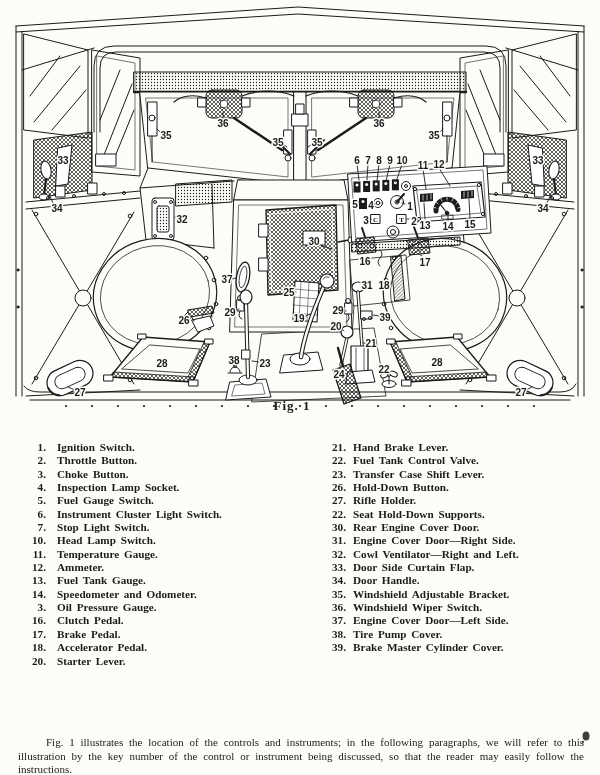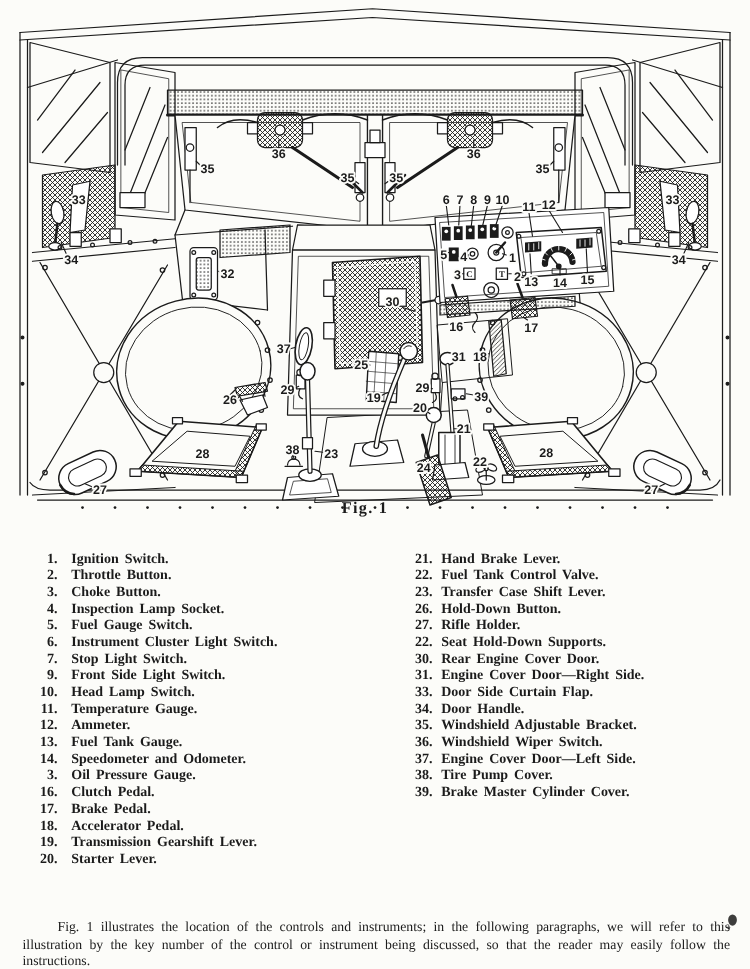--- a/index.html
+++ b/index.html
@@ -593,44 +593,43 @@
 <div class="parts-list">
   <div class="col col-left">
     <ul>
         <li><span class="num">1.</span><span class="lbl">Ignition Switch.</span></li>
         <li><span class="num">2.</span><span class="lbl">Throttle Button.</span></li>
         <li><span class="num">3.</span><span class="lbl">Choke Button.</span></li>
         <li><span class="num">4.</span><span class="lbl">Inspection Lamp Socket.</span></li>
         <li><span class="num">5.</span><span class="lbl">Fuel Gauge Switch.</span></li>
         <li><span class="num">6.</span><span class="lbl">Instrument Cluster Light Switch.</span></li>
         <li><span class="num">7.</span><span class="lbl">Stop Light Switch.</span></li>
-        <li><span class="num">9.</span><span class="lbl">Front Side Light Switch.</span></li>
         <li><span class="num">10.</span><span class="lbl">Head Lamp Switch.</span></li>
         <li><span class="num">11.</span><span class="lbl">Temperature Gauge.</span></li>
         <li><span class="num">12.</span><span class="lbl">Ammeter.</span></li>
         <li><span class="num">13.</span><span class="lbl">Fuel Tank Gauge.</span></li>
         <li><span class="num">14.</span><span class="lbl">Speedometer and Odometer.</span></li>
         <li><span class="num">3.</span><span class="lbl">Oil Pressure Gauge.</span></li>
         <li><span class="num">16.</span><span class="lbl">Clutch Pedal.</span></li>
         <li><span class="num">17.</span><span class="lbl">Brake Pedal.</span></li>
         <li><span class="num">18.</span><span class="lbl">Accelerator Pedal.</span></li>
-        <li><span class="num">19.</span><span class="lbl">Transmission Gearshift Lever.</span></li>
         <li><span class="num">20.</span><span class="lbl">Starter Lever.</span></li>
       </ul>
   </div>
   <div class="col col-right">
     <ul>
         <li><span class="num">21.</span><span class="lbl">Hand Brake Lever.</span></li>
         <li><span class="num">22.</span><span class="lbl">Fuel Tank Control Valve.</span></li>
         <li><span class="num">23.</span><span class="lbl">Transfer Case Shift Lever.</span></li>
         <li><span class="num">26.</span><span class="lbl">Hold-Down Button.</span></li>
         <li><span class="num">27.</span><span class="lbl">Rifle Holder.</span></li>
         <li><span class="num">22.</span><span class="lbl">Seat Hold-Down Supports.</span></li>
         <li><span class="num">30.</span><span class="lbl">Rear Engine Cover Door.</span></li>
         <li><span class="num">31.</span><span class="lbl">Engine Cover Door—Right Side.</span></li>
+        <li><span class="num">32.</span><span class="lbl">Cowl Ventilator—Right and Left.</span></li>
         <li><span class="num">33.</span><span class="lbl">Door Side Curtain Flap.</span></li>
         <li><span class="num">34.</span><span class="lbl">Door Handle.</span></li>
         <li><span class="num">35.</span><span class="lbl">Windshield Adjustable Bracket.</span></li>
         <li><span class="num">36.</span><span class="lbl">Windshield Wiper Switch.</span></li>
         <li><span class="num">37.</span><span class="lbl">Engine Cover Door—Left Side.</span></li>
         <li><span class="num">38.</span><span class="lbl">Tire Pump Cover.</span></li>
         <li><span class="num">39.</span><span class="lbl">Brake Master Cylinder Cover.</span></li>
       </ul>
   </div>
 </div>

